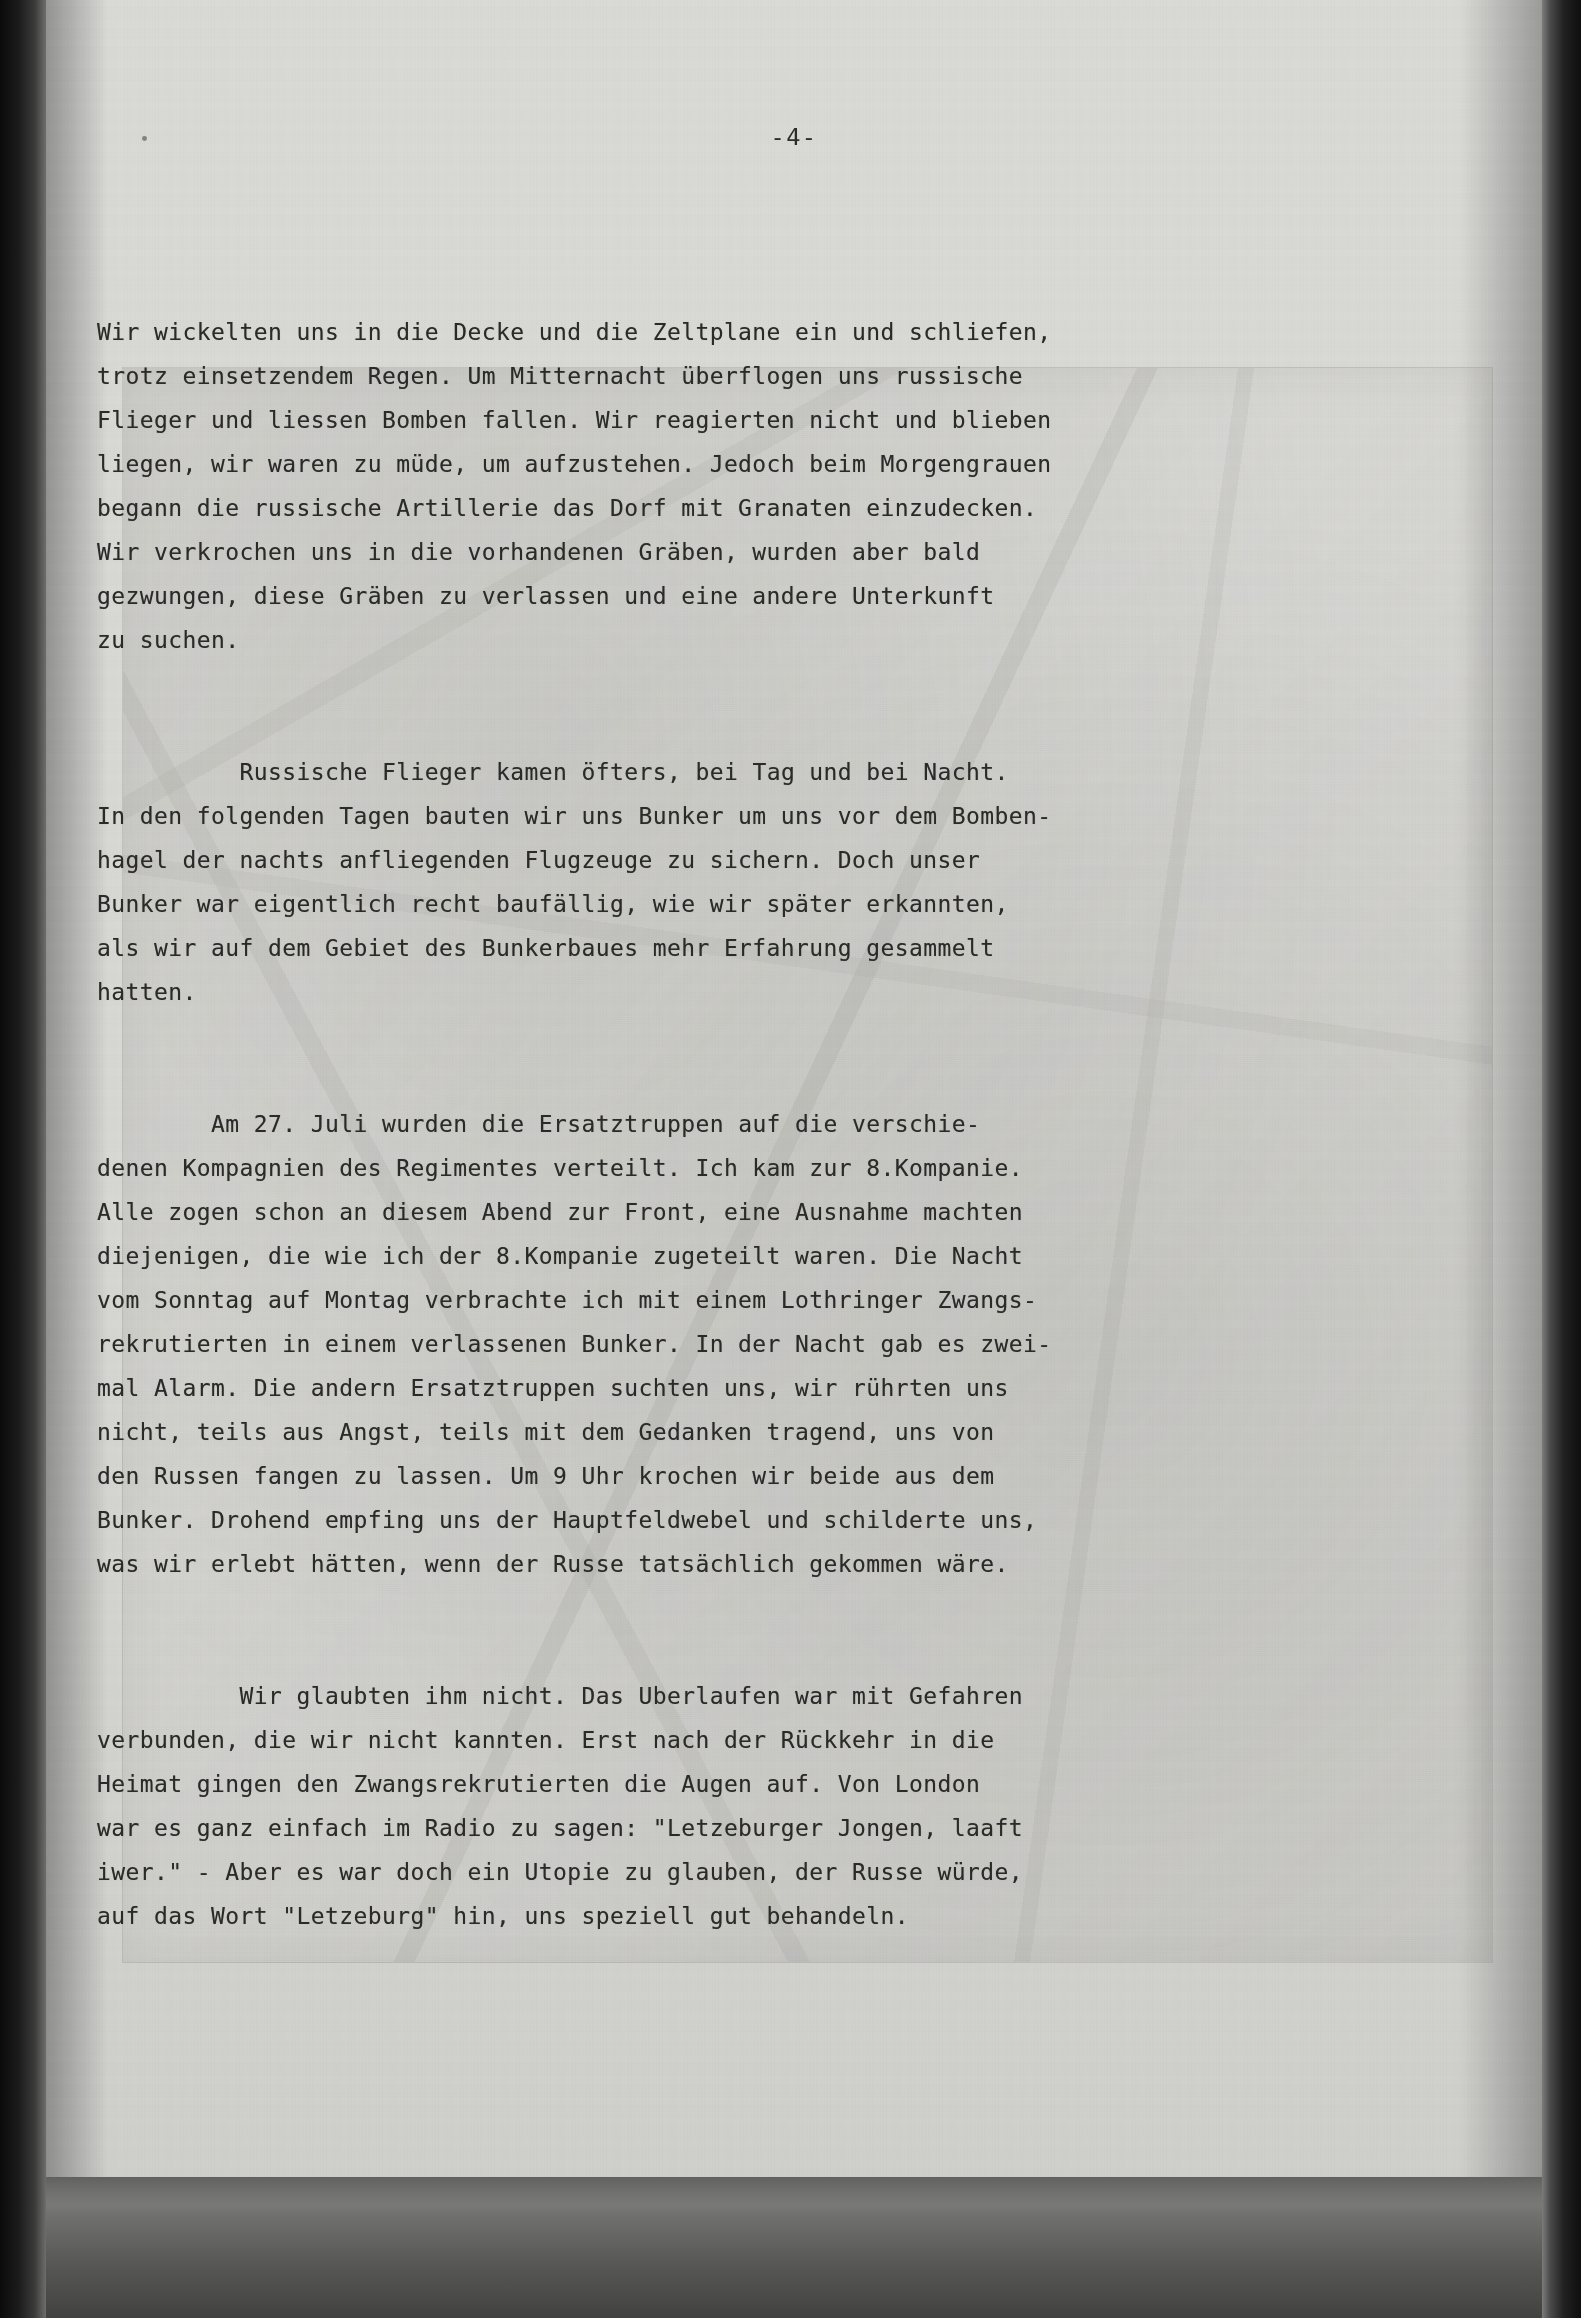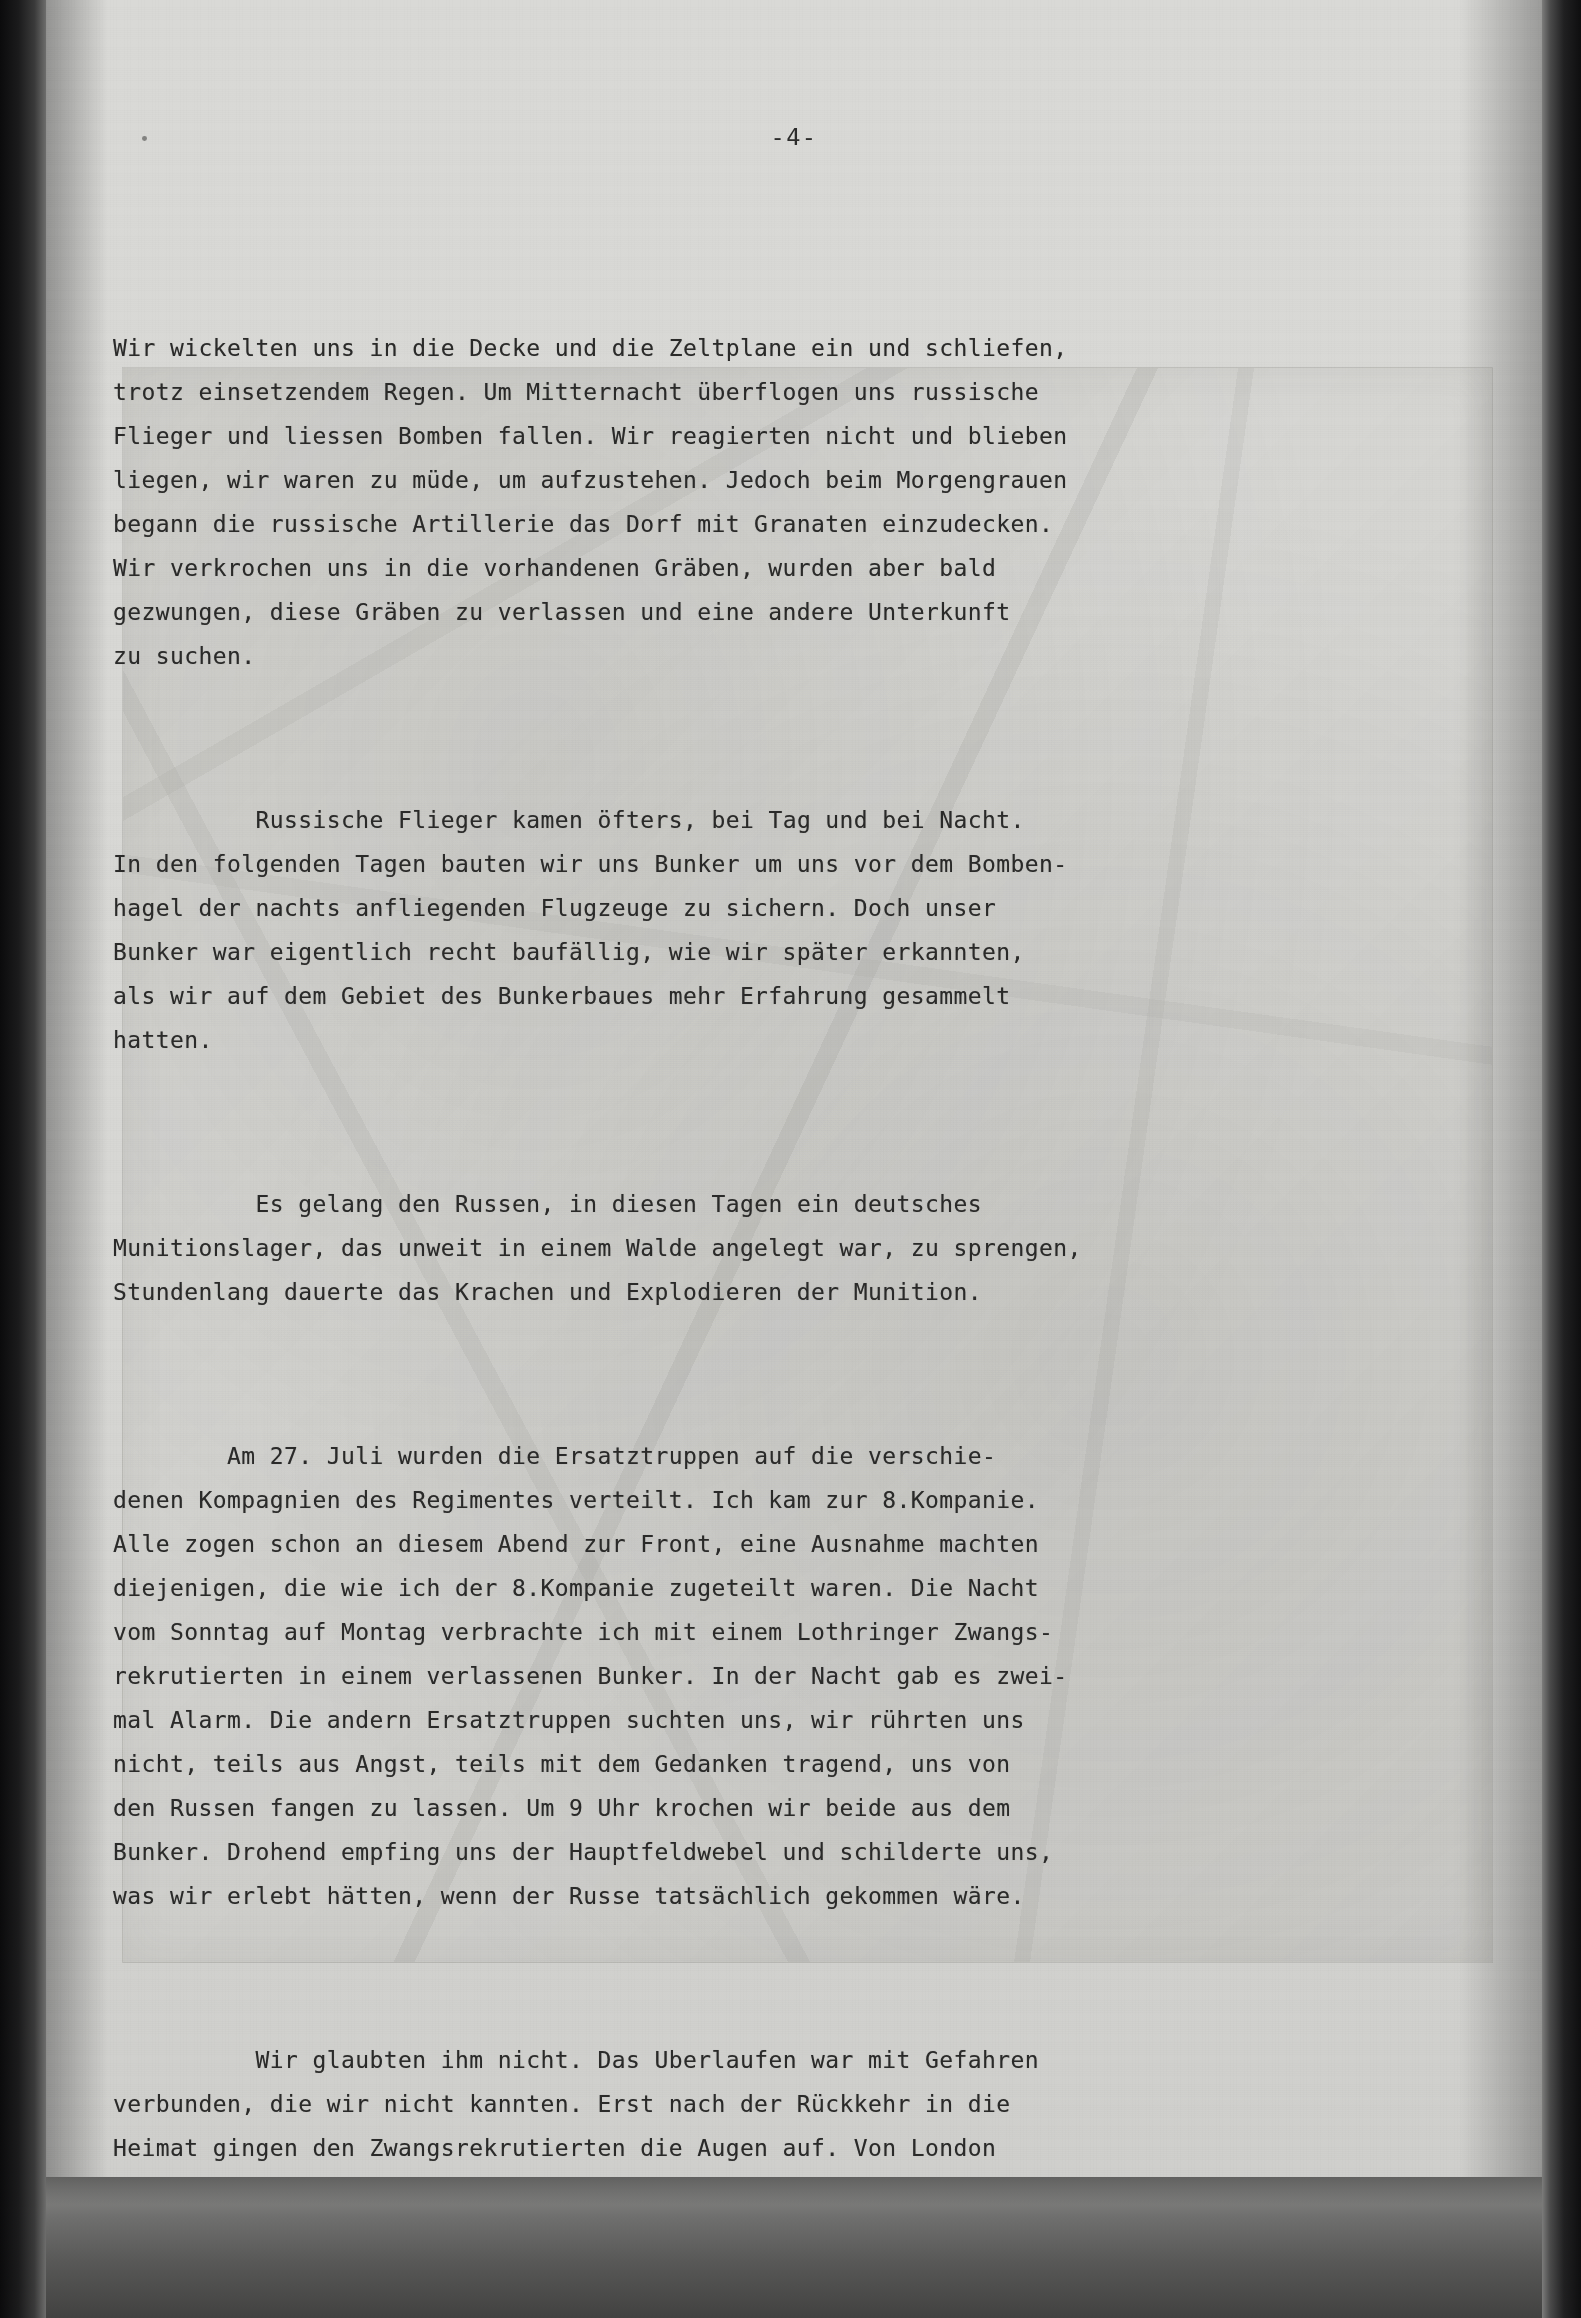--- a/index.html
+++ b/index.html
@@ -152,21 +152,21 @@
     top: 222px;
     width: 1393px;
     color: #2a2a29;
     font-size: 23px;
     line-height: 44px;
     letter-spacing: 0.4px;
     font-family: "DejaVu Sans Mono", monospace;
     white-space: pre-wrap;
     text-shadow: 0 0 0.7px rgba(60,60,60,.35);
   }
-  .para { margin: 16px; }
+  .para { margin: 0; }
 </style>
 </head>
 <body>
 
 <div class="scan">
 
   <div class="sheet">
 
     <div class="ghost-map">
       <div class="ghost-lines"></div>
@@ -186,23 +186,20 @@
 begann die russische Artillerie das Dorf mit Granaten einzudecken.
 Wir verkrochen uns in die vorhandenen Gräben, wurden aber bald
 gezwungen, diese Gräben zu verlassen und eine andere Unterkunft
 zu suchen.</p>
         <p class="para">          Russische Flieger kamen öfters, bei Tag und bei Nacht.
 In den folgenden Tagen bauten wir uns Bunker um uns vor dem Bomben-
 hagel der nachts anfliegenden Flugzeuge zu sichern. Doch unser
 Bunker war eigentlich recht baufällig, wie wir später erkannten,
 als wir auf dem Gebiet des Bunkerbaues mehr Erfahrung gesammelt
 hatten.</p>
-        <p class="para">          Es gelang den Russen, in diesen Tagen ein deutsches
-Munitionslager, das unweit in einem Walde angelegt war, zu sprengen,
-Stundenlang dauerte das Krachen und Explodieren der Munition.</p>
         <p class="para">        Am 27. Juli wurden die Ersatztruppen auf die verschie-
 denen Kompagnien des Regimentes verteilt. Ich kam zur 8.Kompanie.
 Alle zogen schon an diesem Abend zur Front, eine Ausnahme machten
 diejenigen, die wie ich der 8.Kompanie zugeteilt waren. Die Nacht
 vom Sonntag auf Montag verbrachte ich mit einem Lothringer Zwangs-
 rekrutierten in einem verlassenen Bunker. In der Nacht gab es zwei-
 mal Alarm. Die andern Ersatztruppen suchten uns, wir rührten uns
 nicht, teils aus Angst, teils mit dem Gedanken tragend, uns von
 den Russen fangen zu lassen. Um 9 Uhr krochen wir beide aus dem
 Bunker. Drohend empfing uns der Hauptfeldwebel und schilderte uns,

